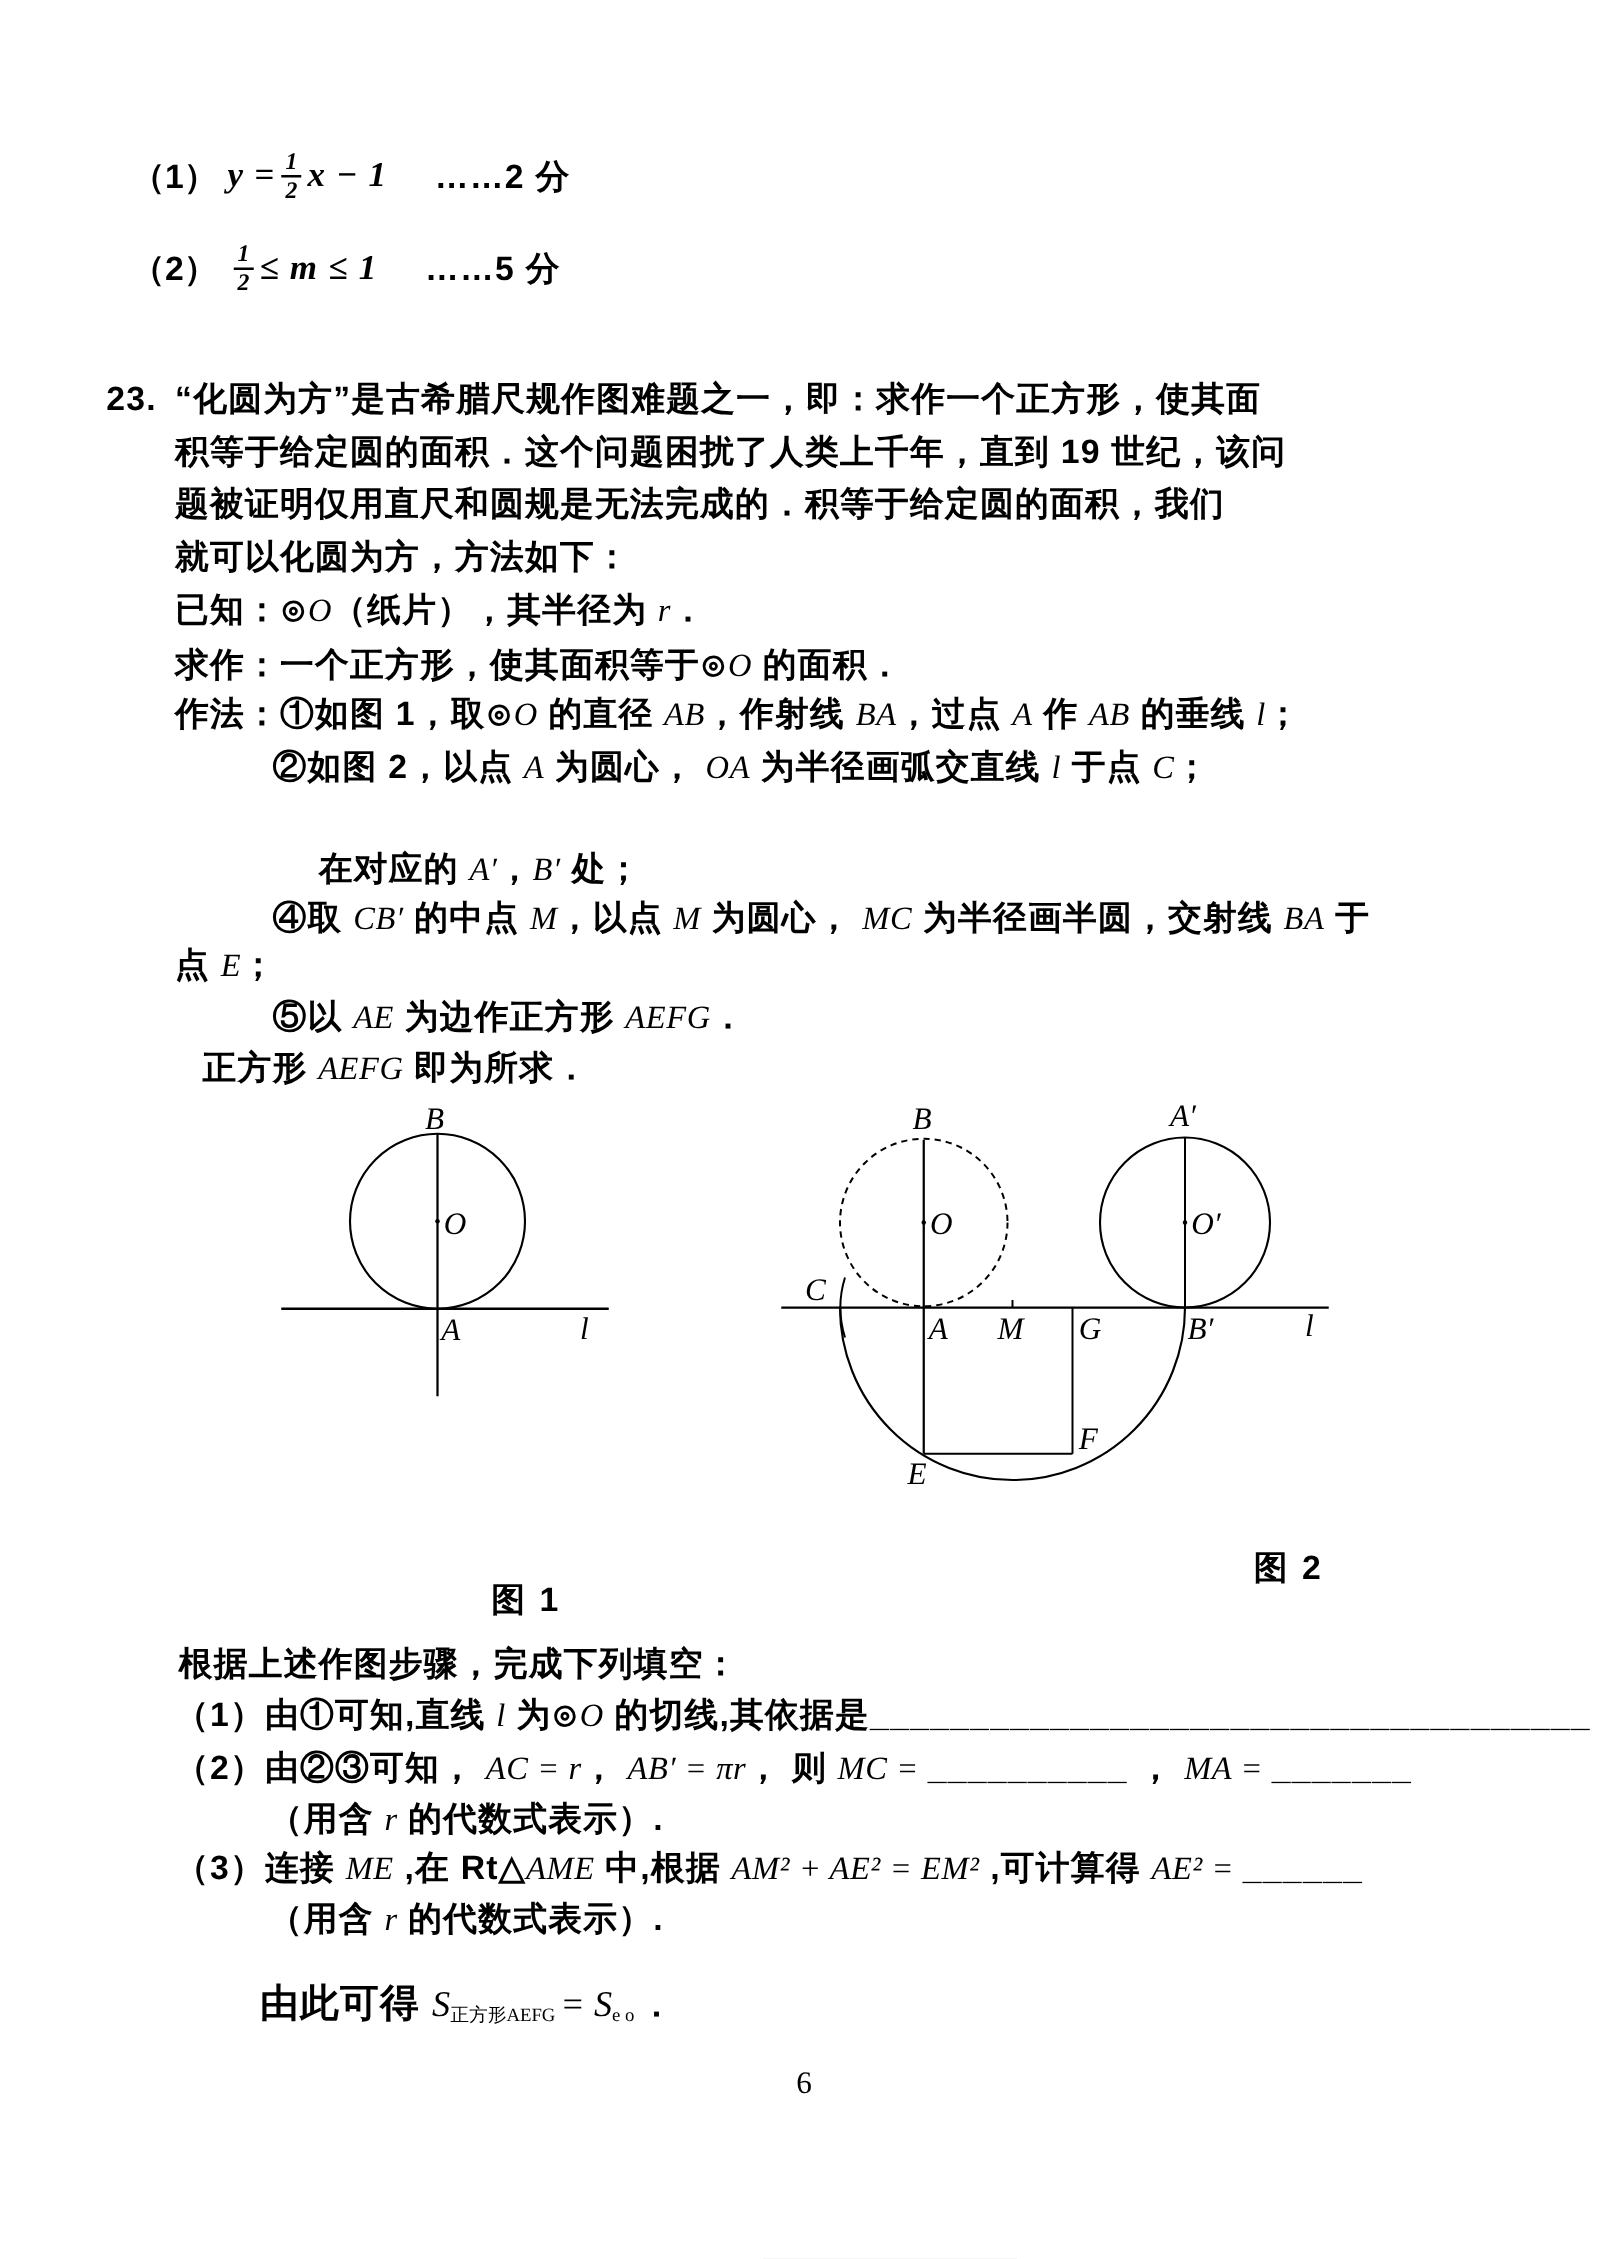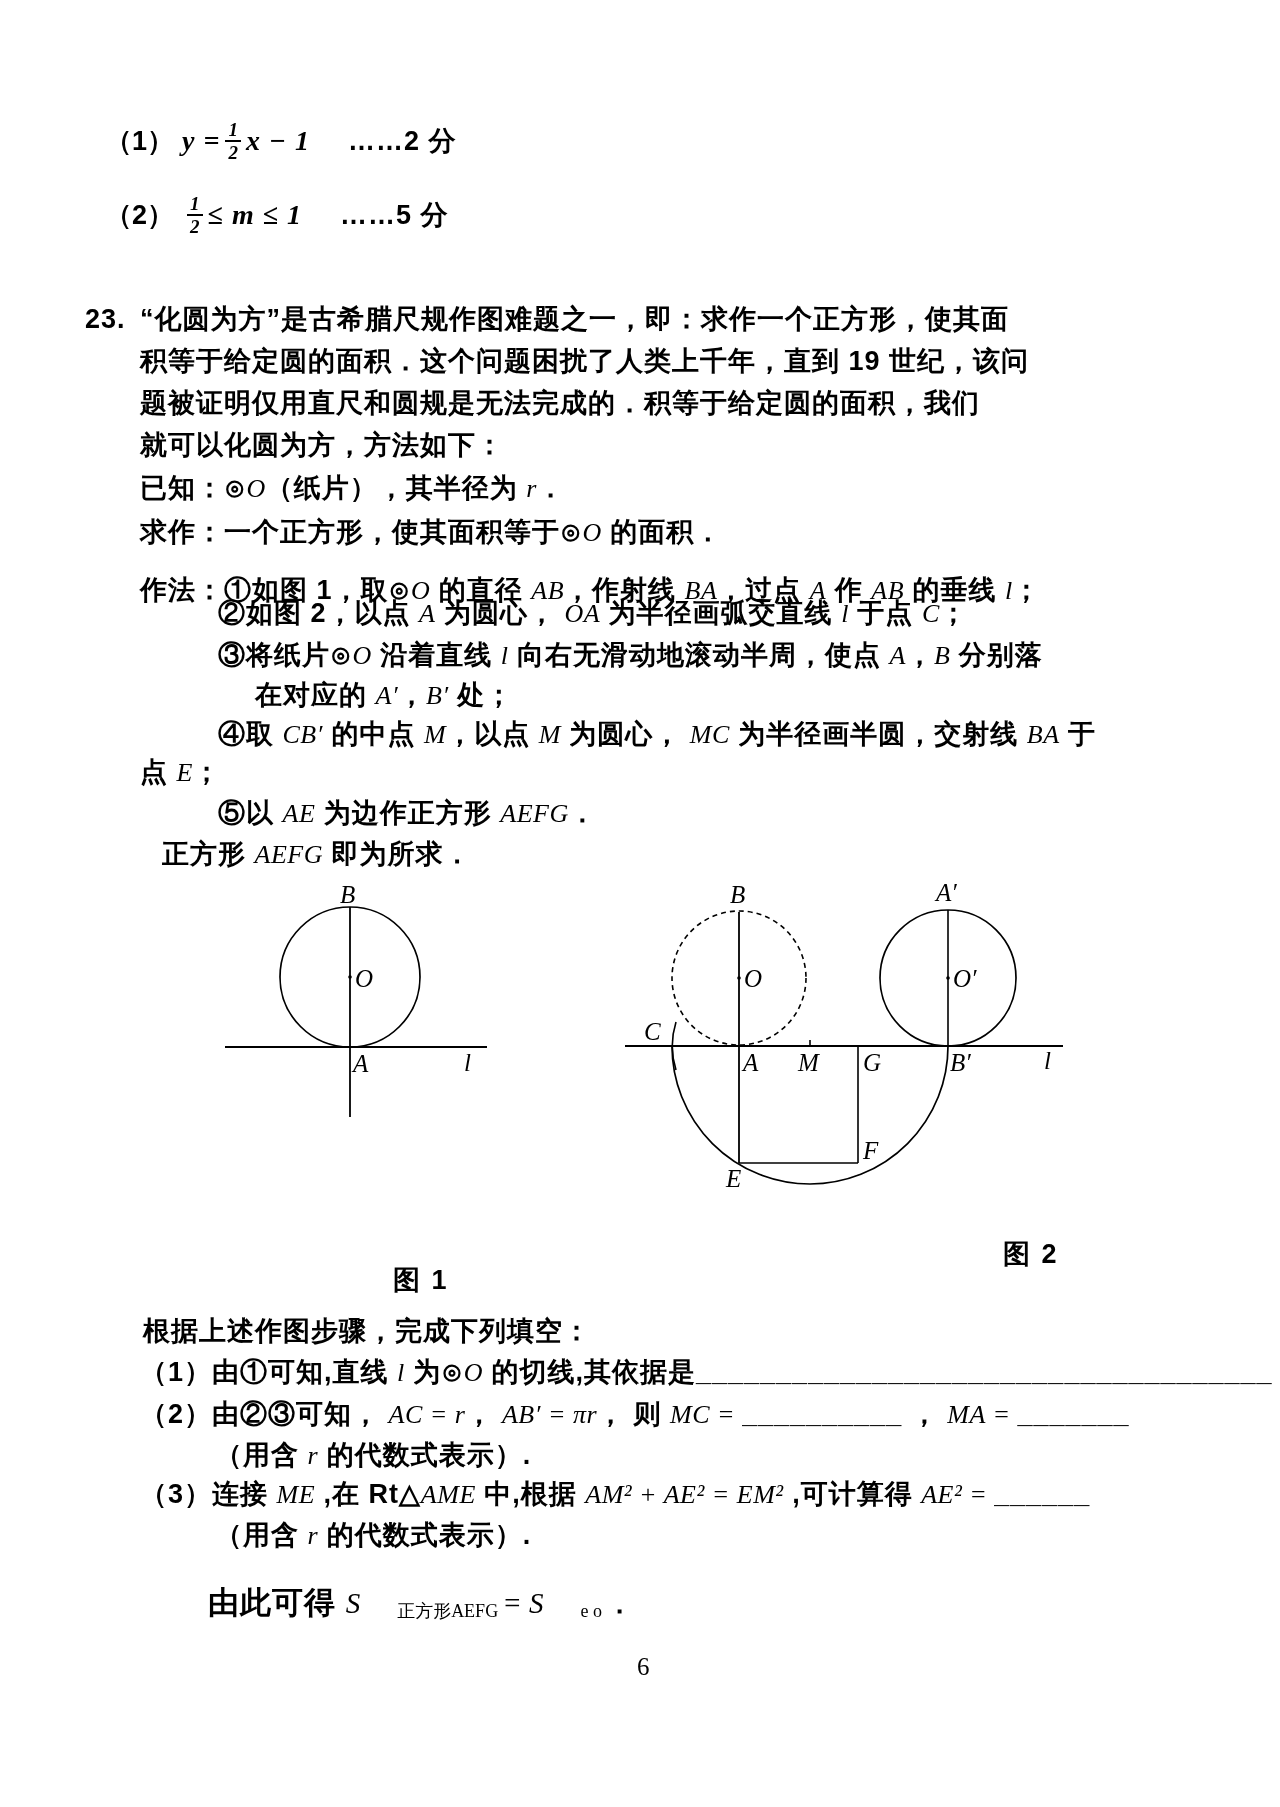--- a/index.html
+++ b/index.html
@@ -20,21 +20,21 @@
         font-family:"Liberation Serif",serif;font-weight:bold;font-style:italic;font-size:19px;}
   .frac .fn{border-bottom:2.5px solid #000;padding:0 3px 0 3px;}
   .frac .fd{padding-top:1px;}
   .score{font-family:"Liberation Sans",sans-serif;font-weight:bold;font-size:27px;margin-left:38px;letter-spacing:1px;}
   .fig{position:absolute;}
   .fig svg{display:block;}
   .fig text{font-family:"Liberation Serif",serif;font-style:italic;font-size:25px;fill:#000;}
   .caption{position:absolute;font-family:"Liberation Sans",sans-serif;font-weight:bold;font-size:27px;letter-spacing:2px;white-space:nowrap;}
   .concl{position:absolute;white-space:nowrap;}
   .concl .S{font-family:"Liberation Serif",serif;font-style:italic;font-size:29px;}
-  .concl sub{font-size:18px;font-family:"Liberation Serif",serif;letter-spacing:0;margin-left:37px;}
+  .concl sub{font-size:15px;font-family:"Liberation Serif",serif;letter-spacing:0;}
   .pageno{position:absolute;font-family:"Liberation Serif",serif;font-size:25px;}
 </style>
 </head>
 <body>
 
 <div class="page">
 
   <div class="ans" style="left:105px;top:120px;">
     <span class="lbl">（1）</span>
     <span class="mb">y =</span>
@@ -57,23 +57,22 @@
     <span class="score">……5 分</span>
   </div>
 
   <div class="line c" style="left:85px;top:303px;">23.</div>
   <div class="line" style="left:140px;top:303px;"><span class="c">“化圆为方”是古希腊尺规作图难题之一，即：求作一个正方形，使其面</span></div>
   <div class="line" style="left:140px;top:345px;"><span class="c">积等于给定圆的面积．这个问题困扰了人类上千年，直到 19 世纪，该问</span></div>
   <div class="line" style="left:140px;top:387px;"><span class="c">题被证明仅用直尺和圆规是无法完成的．积等于给定圆的面积，我们</span></div>
   <div class="line" style="left:140px;top:429px;"><span class="c">就可以化圆为方，方法如下：</span></div>
   <div class="line" style="left:140px;top:472px;"><span class="c">已知：⊙</span><span class="m">O</span><span class="c">（纸片），其半径为 </span><span class="m">r</span><span class="c">．</span></div>
   <div class="line" style="left:140px;top:516px;"><span class="c">求作：一个正方形，使其面积等于⊙</span><span class="m">O</span><span class="c"> 的面积．</span></div>
-  <div class="line" style="left:140px;top:555px;margin-top:19px;"><span class="c">作法：①如图 1，取⊙</span><span class="m">O</span><span class="c"> 的直径 </span><span class="m">AB</span><span class="c">，作射线 </span><span class="m">BA</span><span class="c">，过点 </span><span class="m">A</span><span class="c"> 作 </span><span class="m">AB</span><span class="c"> 的垂线 </span><span class="m">l</span><span class="c">；</span></div>
+  <div class="line" style="left:140px;top:555px;"><span class="c">作法：①如图 1，取⊙</span><span class="m">O</span><span class="c"> 的直径 </span><span class="m">AB</span><span class="c">，作射线 </span><span class="m">BA</span><span class="c">，过点 </span><span class="m">A</span><span class="c"> 作 </span><span class="m">AB</span><span class="c"> 的垂线 </span><span class="m">l</span><span class="c">；</span></div>
   <div class="line" style="left:218px;top:597px;"><span class="c">②如图 2，以点 </span><span class="m">A</span><span class="c"> 为圆心， </span><span class="m">OA</span><span class="c"> 为半径画弧交直线 </span><span class="m">l</span><span class="c"> 于点 </span><span class="m">C</span><span class="c">；</span></div>
-  <div class="line" style="left:218px;top:639px;"><span class="c">③将纸片⊙</span><span class="m">O</span><span class="c"> 沿着直线 </span><span class="m">l</span><span class="c"> 向右无滑动地滚动半周，使点 </span><span class="m">A</span><span class="c">，</span><span class="m">B</span><span class="c"> 分别落</span></div>
   <div class="line" style="left:255px;top:679px;"><span class="c">在对应的 </span><span class="m">A′</span><span class="c">，</span><span class="m">B′</span><span class="c"> 处；</span></div>
   <div class="line" style="left:218px;top:718px;"><span class="c">④取 </span><span class="m">CB′</span><span class="c"> 的中点 </span><span class="m">M</span><span class="c">，以点 </span><span class="m">M</span><span class="c"> 为圆心， </span><span class="m">MC</span><span class="c"> 为半径画半圆，交射线 </span><span class="m">BA</span><span class="c"> 于</span></div>
   <div class="line" style="left:140px;top:756px;"><span class="c">点 </span><span class="m">E</span><span class="c">；</span></div>
   <div class="line" style="left:218px;top:797px;"><span class="c">⑤以 </span><span class="m">AE</span><span class="c"> 为边作正方形 </span><span class="m">AEFG</span><span class="c">．</span></div>
   <div class="line" style="left:162px;top:838px;"><span class="c">正方形 </span><span class="m">AEFG</span><span class="c"> 即为所求．</span></div>
 
   <div class="fig" style="left:200px;top:870px;">
     <svg width="300" height="260" viewBox="0 0 300 260">
       <circle cx="150" cy="107" r="70" fill="none" stroke="#000" stroke-width="1.7"></circle>
       <circle cx="150" cy="107" r="1.8" fill="#000"></circle>

